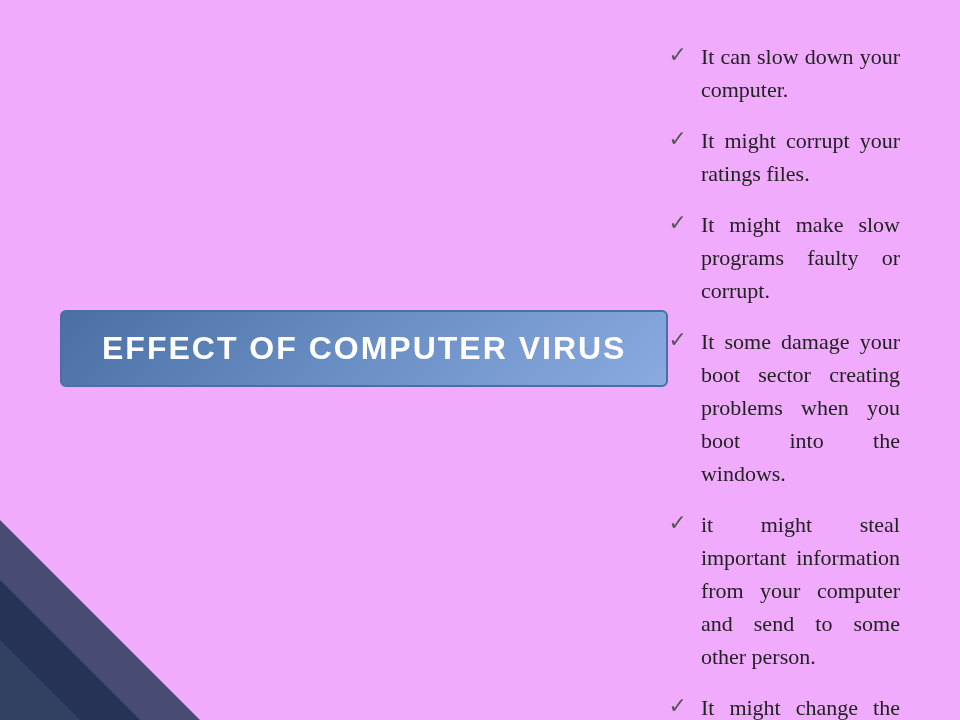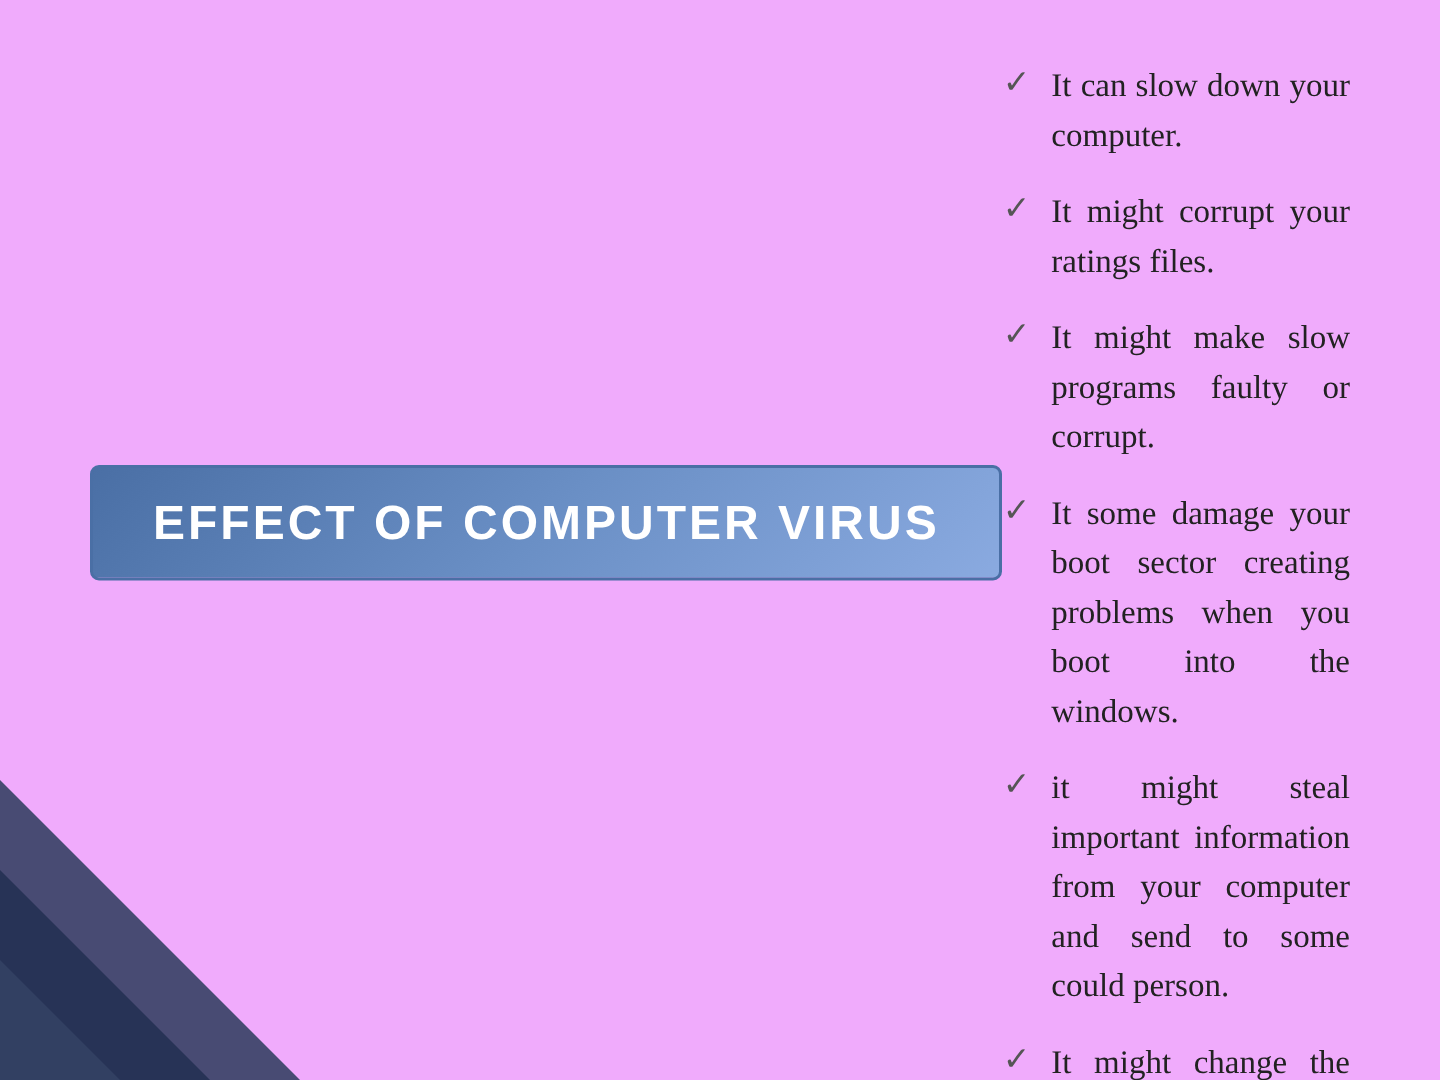--- a/index.html
+++ b/index.html
@@ -132,21 +132,21 @@
       <span class="item-text">It  might  make  slow  programs  faulty  or corrupt.</span>
     </li>
 
     <li class="bullet-item">
       <span class="checkmark">✓</span>
       <span class="item-text">It  some  damage  your  boot  sector  creating problems  when  you  boot  into  the  windows.</span>
     </li>
 
     <li class="bullet-item">
       <span class="checkmark">✓</span>
-      <span class="item-text">it  might  steal  important  information  from your  computer  and  send  to  some  could person.</span>
+      <span class="item-text">it  might  steal  important  information  from your  computer  and  send  to  some  other person.</span>
     </li>
 
     <li class="bullet-item">
       <span class="checkmark">✓</span>
       <span class="item-text">It  might  change  the  send  ratings  of  your computer  and  could  blast  the  system.</span>
     </li>
 
   </ul>
 
 </div>

